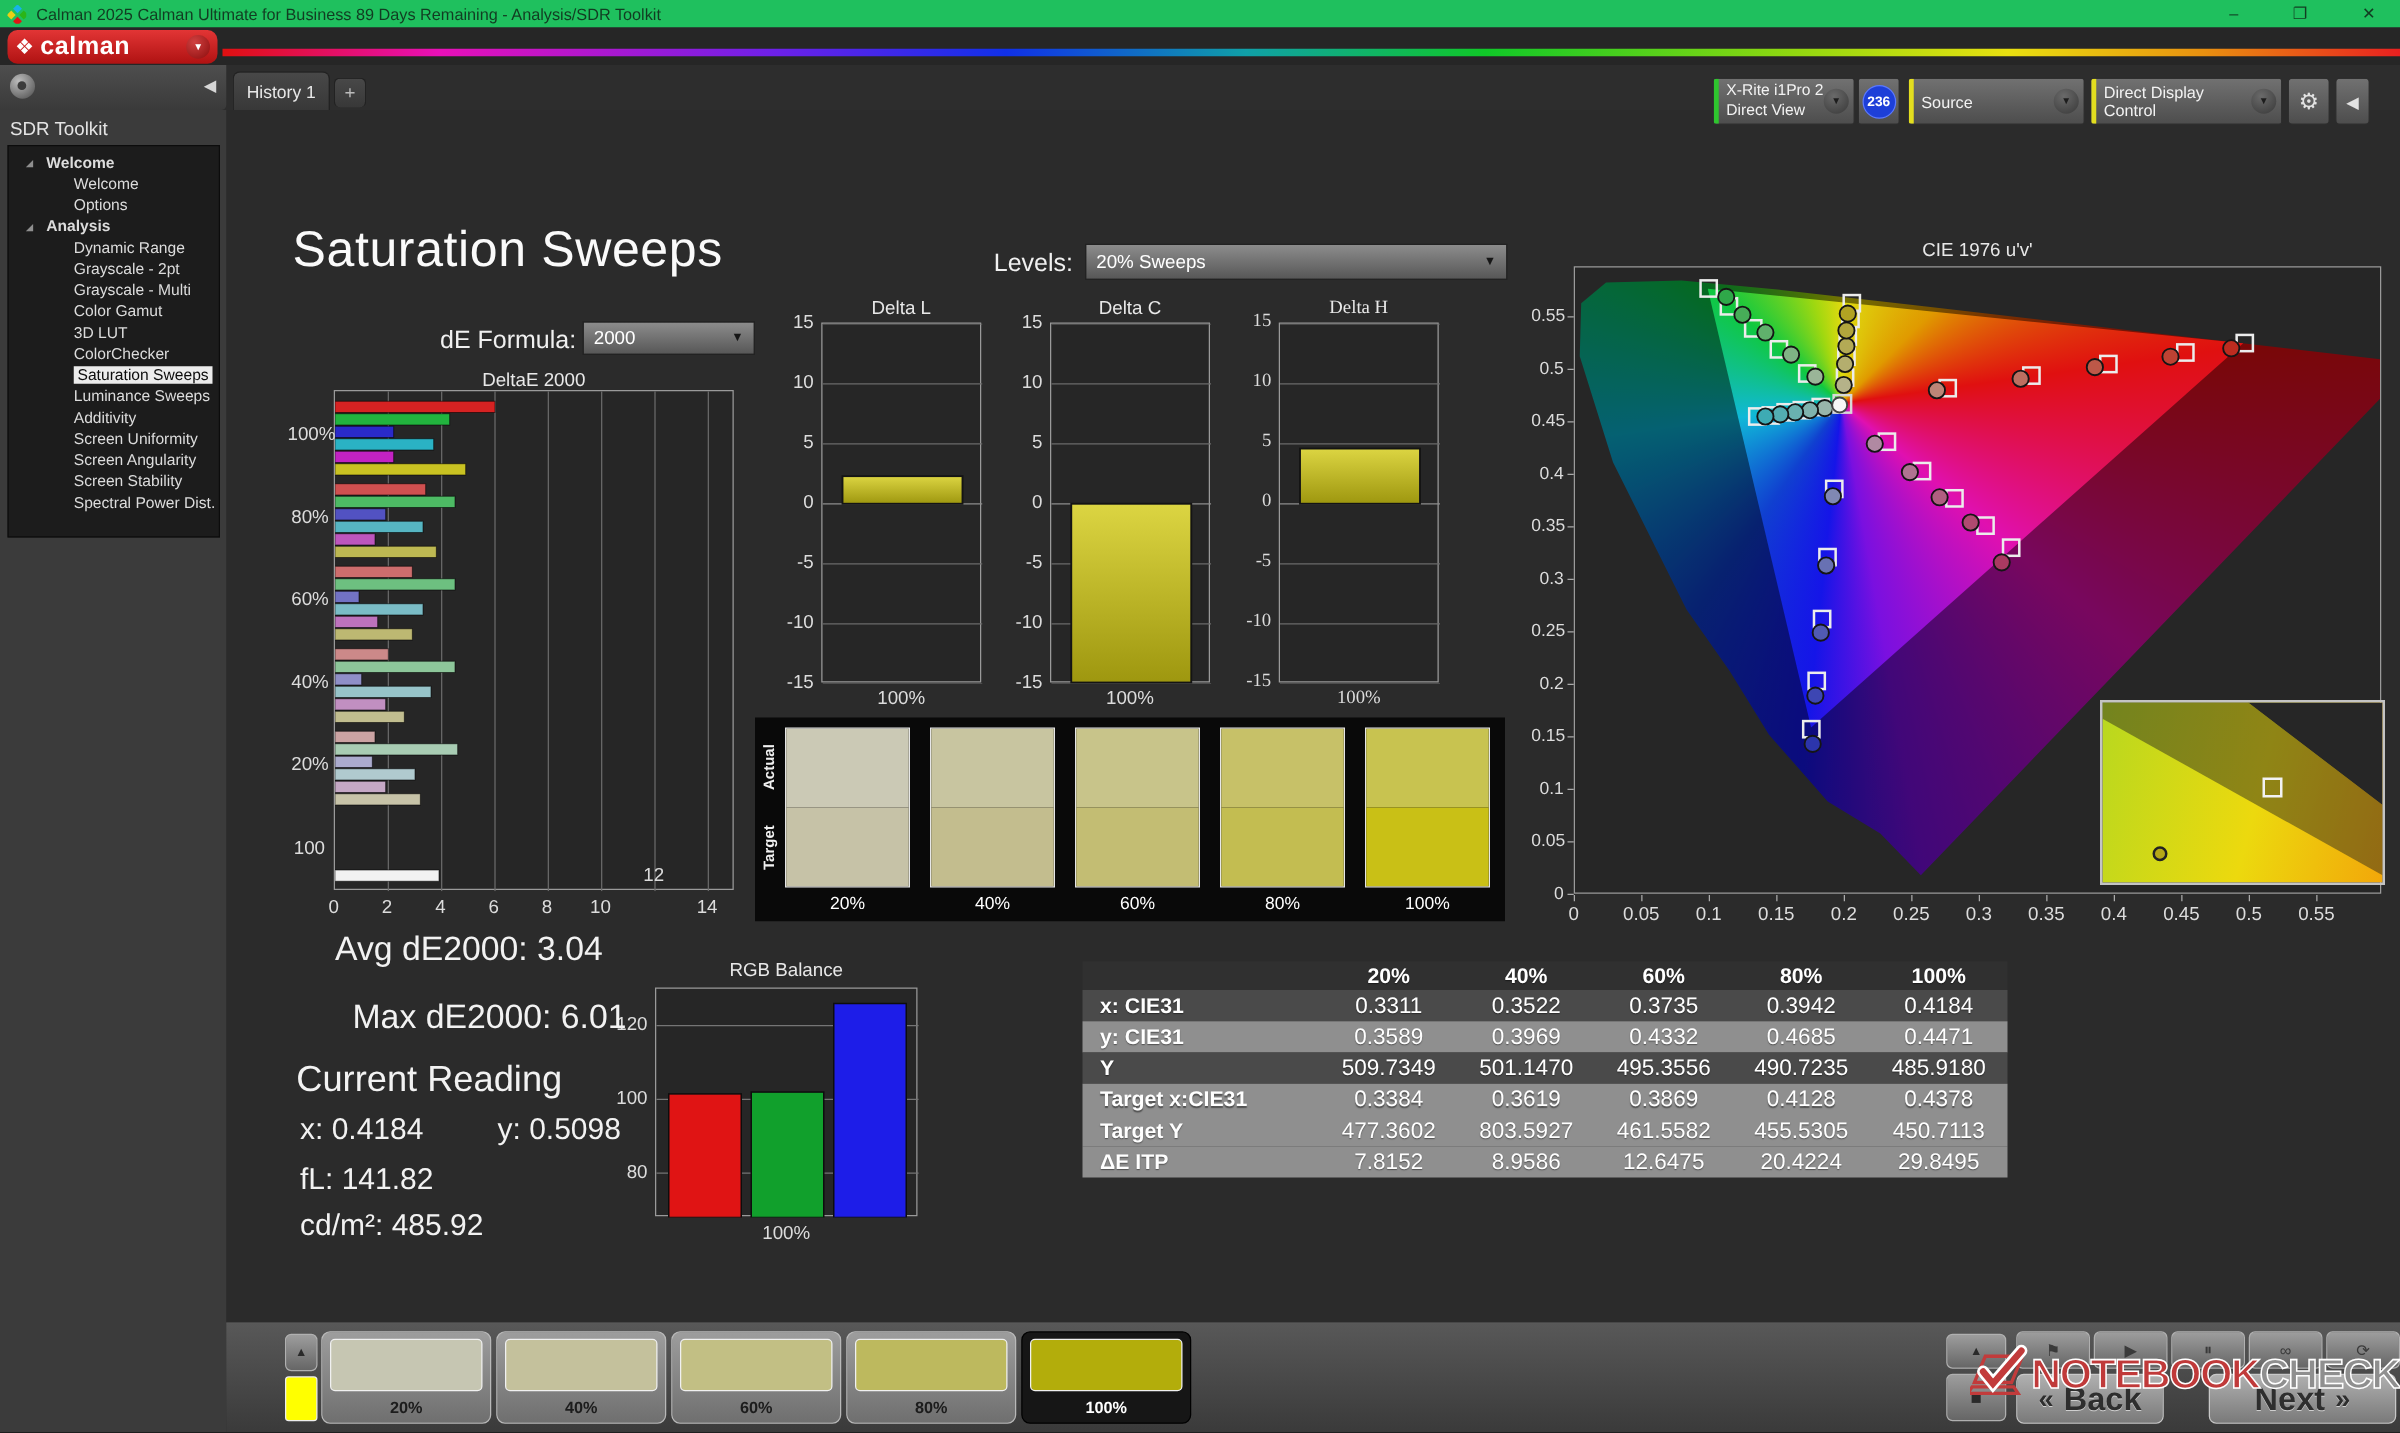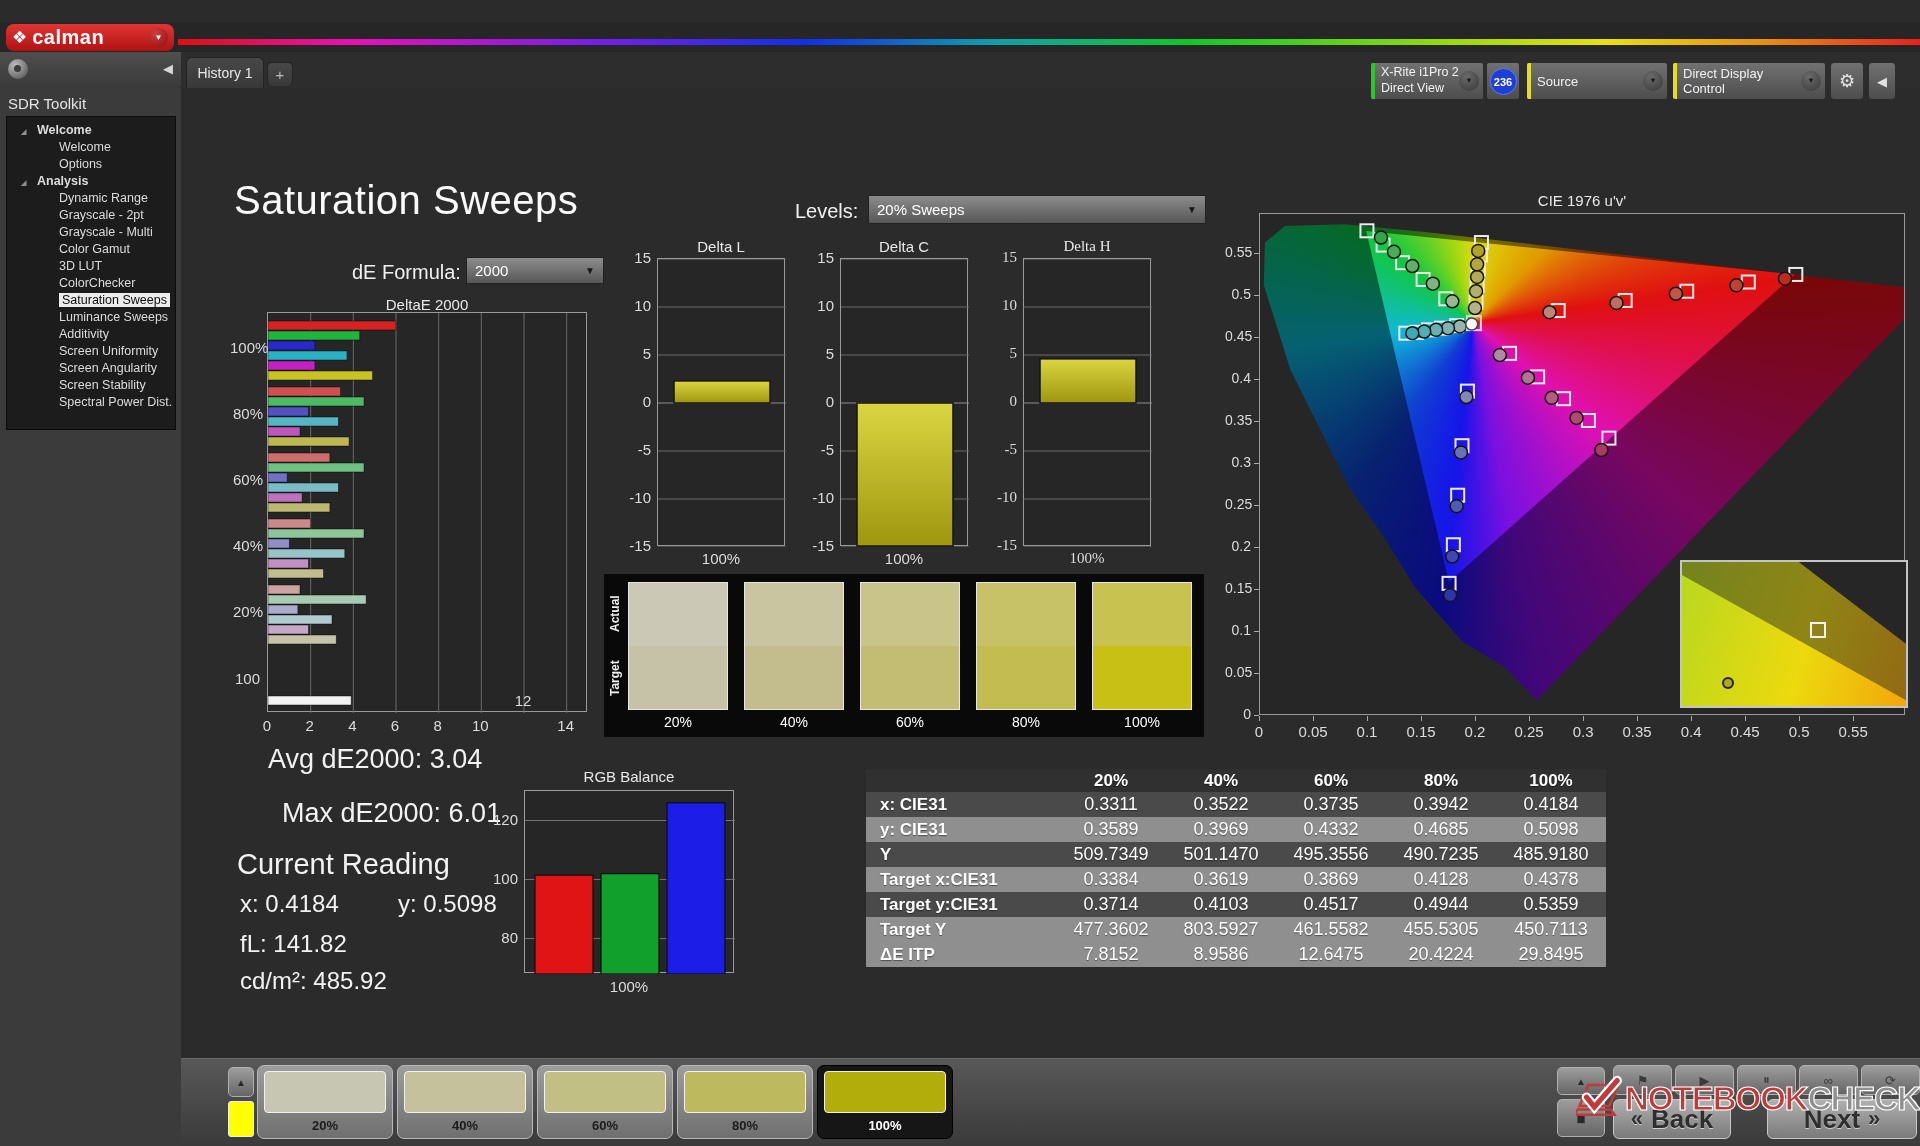--- a/index.html
+++ b/index.html
@@ -157,20 +157,32 @@
   #watermark .w1 { font-size:33px; font-weight:bold; color:#c03a3a; -webkit-text-stroke:1.2px #fff;
                    letter-spacing:-1px; }
   #watermark .w2 { font-size:33px; font-weight:bold; color:#8f8f8f; -webkit-text-stroke:1.2px #fff;
                    letter-spacing:-1px; }
 </style>
 </head>
 <body>
 
 <div id="app">
 
+  <div class="abs" id="titlebar">
+    <svg width="15" height="15" style="margin-left:6px">
+      <rect x="5.5" y="0.5" width="5" height="5" fill="#17b4e8" transform="rotate(45 8 3)"></rect>
+      <rect x="0.5" y="5.5" width="5" height="5" fill="#e8d017" transform="rotate(45 3 8)"></rect>
+      <rect x="10.5" y="5.5" width="5" height="5" fill="#2bb517" transform="rotate(45 13 8)"></rect>
+      <rect x="5.5" y="10.5" width="5" height="5" fill="#e01616" transform="rotate(45 8 13)"></rect>
+    </svg>
+    <span class="title">Calman 2025 Calman Ultimate for Business 89 Days Remaining  - Analysis/SDR Toolkit</span>
+    <span class="winbtn" style="left:1770px">–</span>
+    <span class="winbtn" style="left:1823px">❐</span>
+    <span class="winbtn" style="left:1878px">✕</span>
+  </div>
 
   <div class="abs" id="logorow">
     <div id="logo-btn">
       <span class="glyph">❖</span>
       <span class="word">calman</span>
       <span id="logo-chevron">▼</span>
     </div>
     <div id="rainbow"></div>
   </div>
 
@@ -588,45 +600,37 @@
         <div class="tcell">0.3735</div>
         <div class="tcell">0.3942</div>
         <div class="tcell">0.4184</div>
       </div>
       <div class="trow light">
         <div class="tcell tlabel">y: CIE31</div>
         <div class="tcell">0.3589</div>
         <div class="tcell">0.3969</div>
         <div class="tcell">0.4332</div>
         <div class="tcell">0.4685</div>
-        <div class="tcell">0.5098</div>
+        <div class="tcell">0.4471</div>
       </div>
       <div class="trow dark">
         <div class="tcell tlabel">Y</div>
         <div class="tcell">509.7349</div>
         <div class="tcell">501.1470</div>
         <div class="tcell">495.3556</div>
         <div class="tcell">490.7235</div>
         <div class="tcell">485.9180</div>
       </div>
       <div class="trow light">
         <div class="tcell tlabel">Target x:CIE31</div>
         <div class="tcell">0.3384</div>
         <div class="tcell">0.3619</div>
         <div class="tcell">0.3869</div>
         <div class="tcell">0.4128</div>
         <div class="tcell">0.4378</div>
-      </div>
-      <div class="trow dark">
-        <div class="tcell tlabel">Target y:CIE31</div>
-        <div class="tcell">0.3714</div>
-        <div class="tcell">0.4103</div>
-        <div class="tcell">0.4517</div>
-        <div class="tcell">0.4944</div>
-        <div class="tcell">0.5359</div>
       </div>
       <div class="trow light">
         <div class="tcell tlabel">Target Y</div>
         <div class="tcell">477.3602</div>
         <div class="tcell">803.5927</div>
         <div class="tcell">461.5582</div>
         <div class="tcell">455.5305</div>
         <div class="tcell">450.7113</div>
       </div>
       <div class="trow light">

